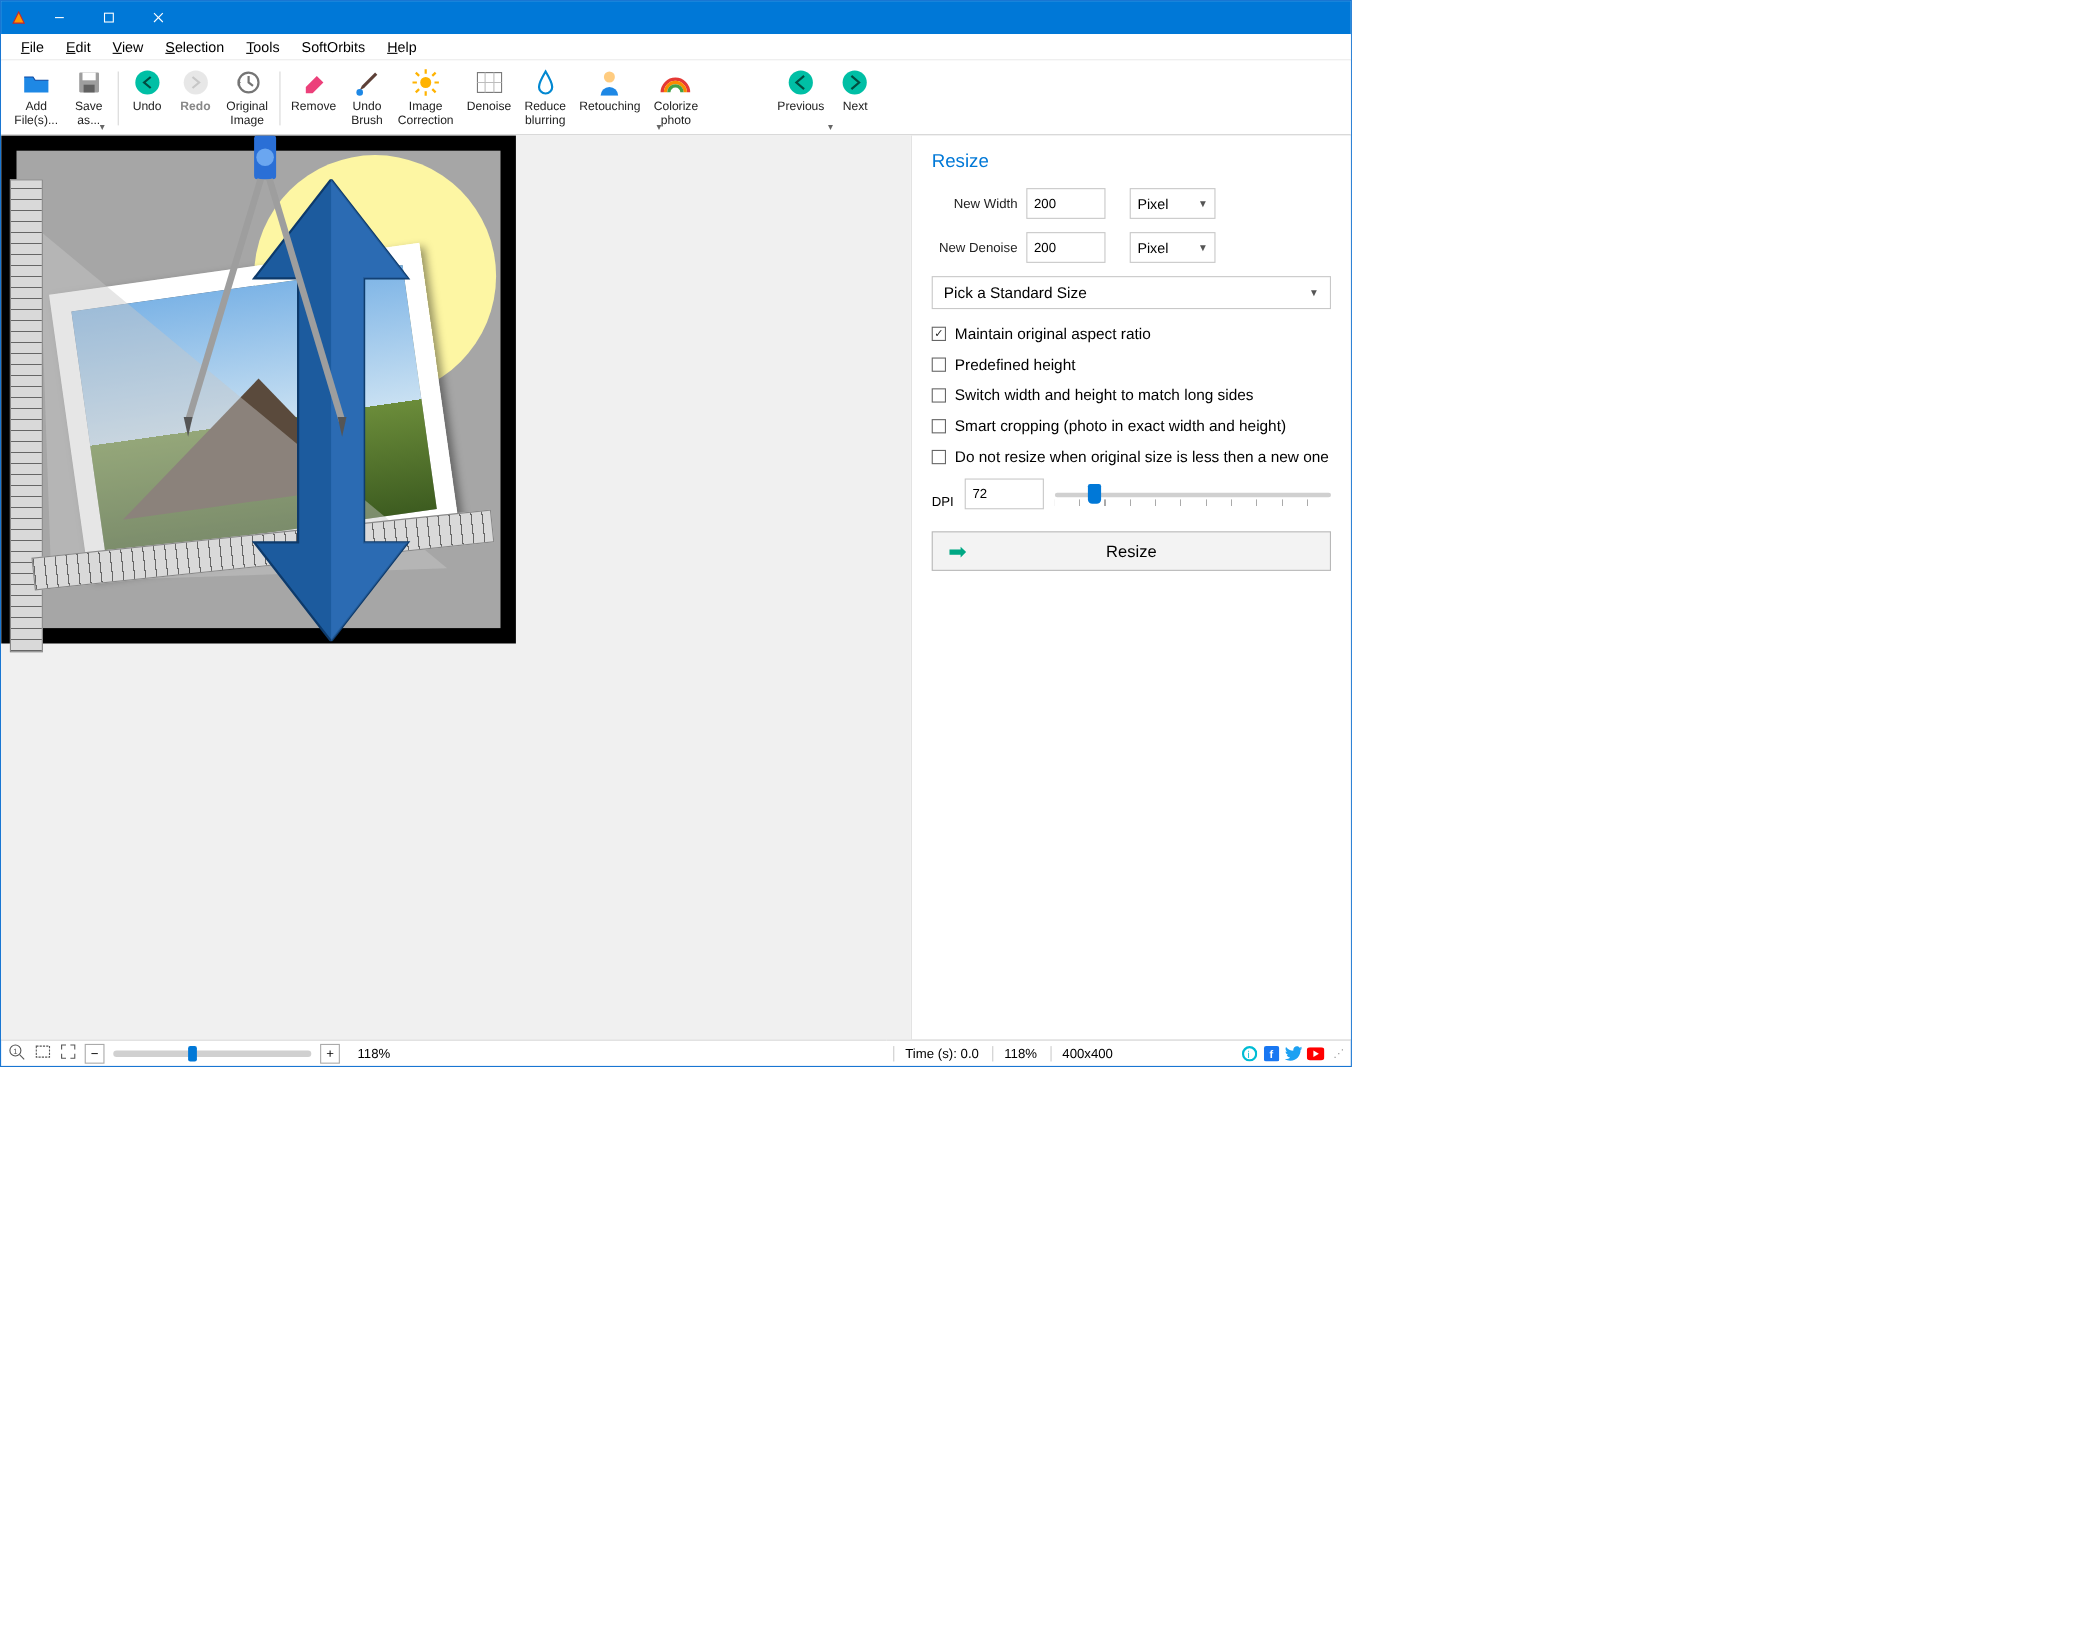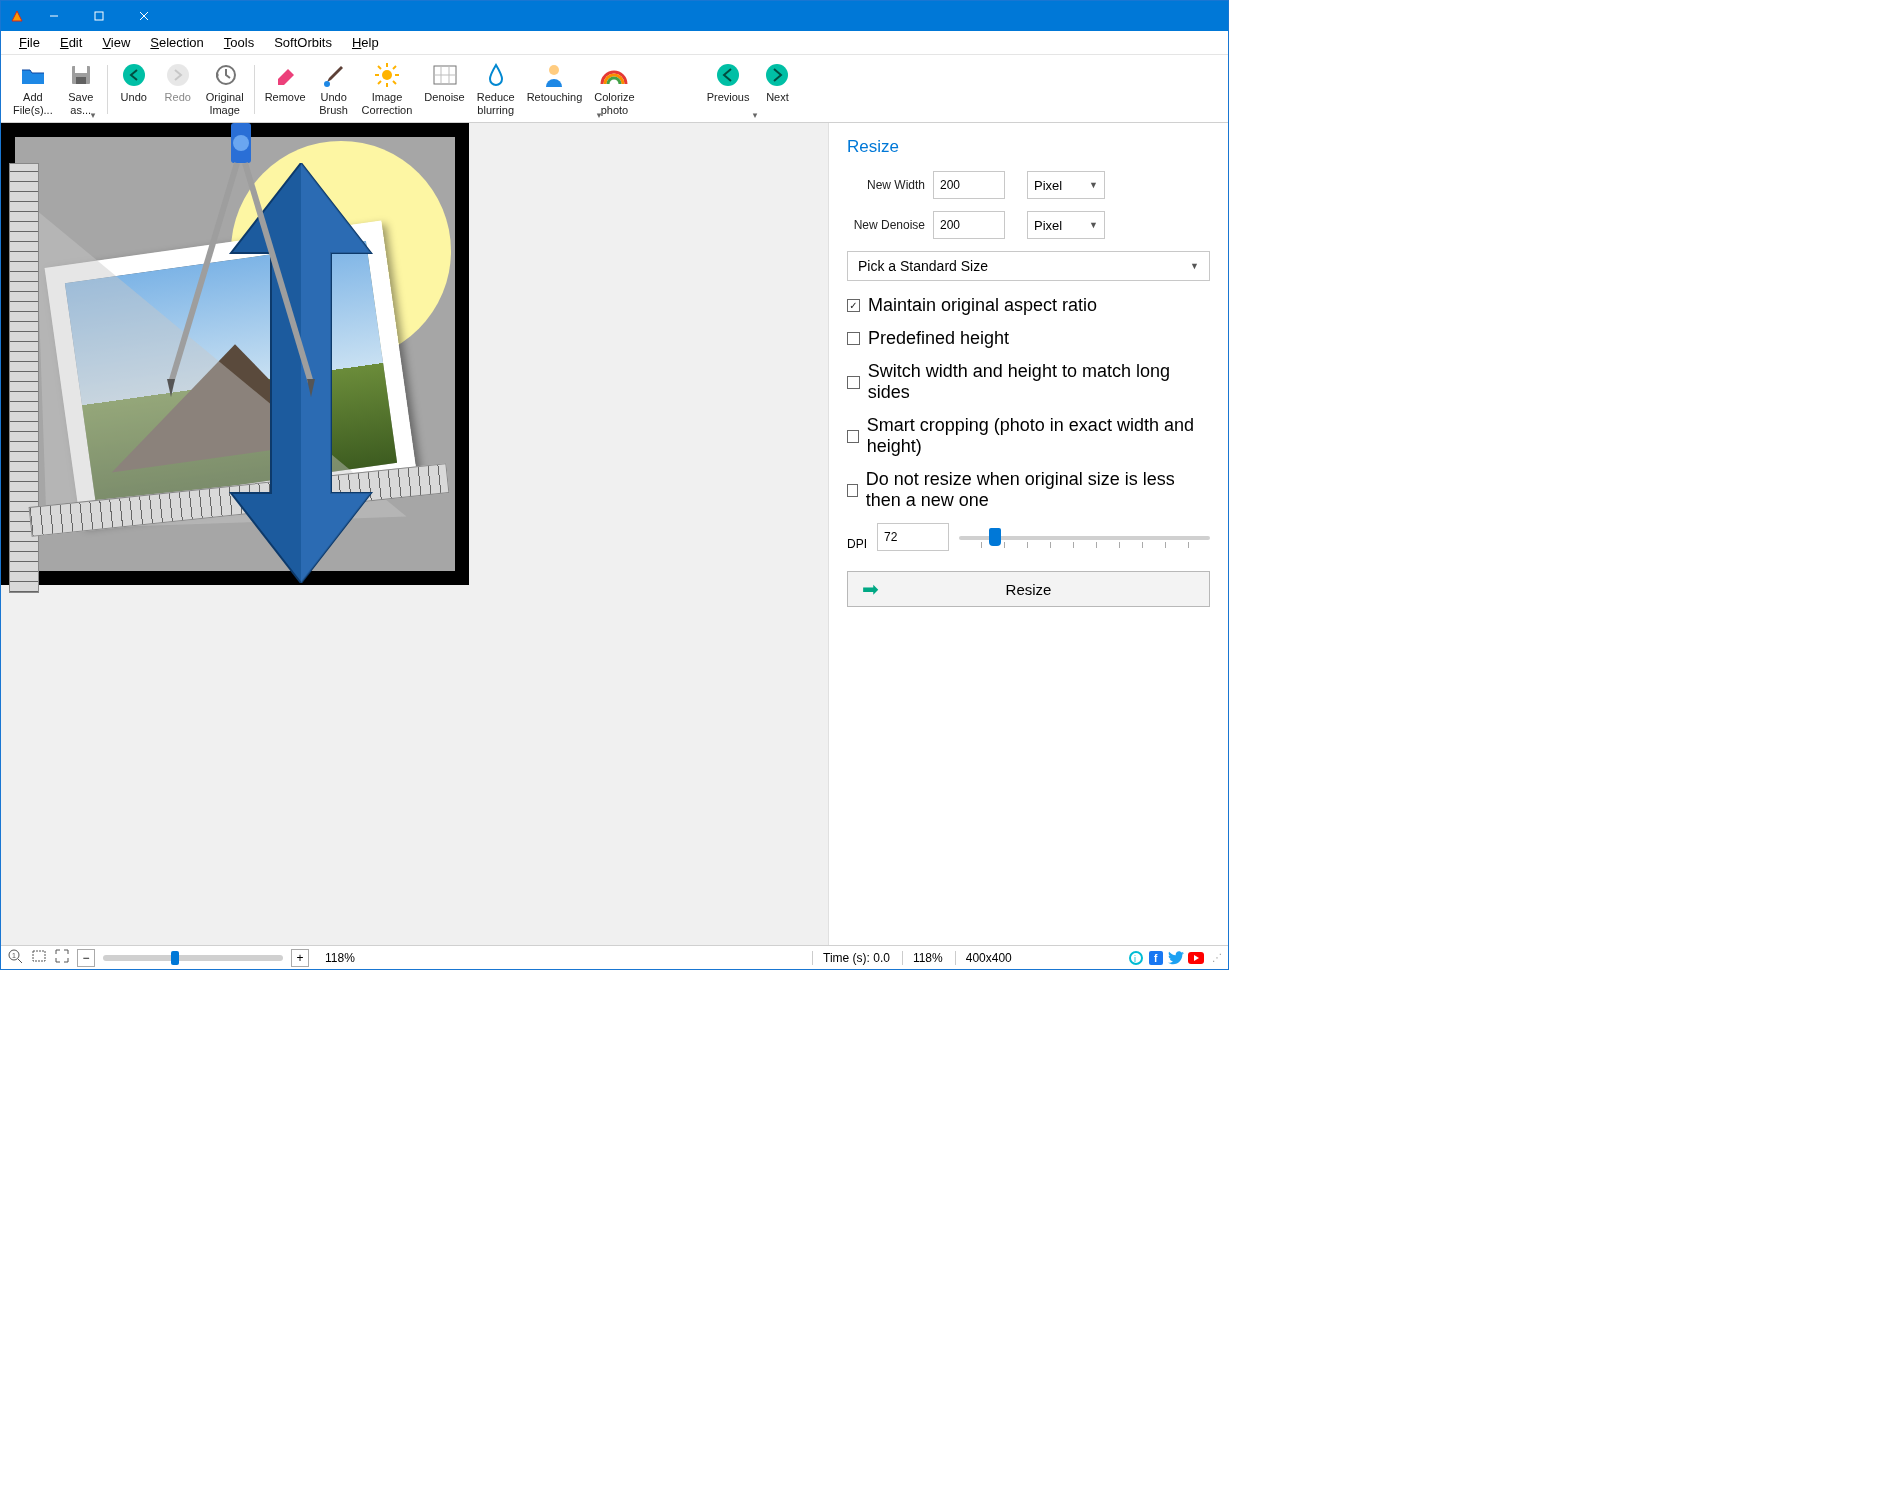--- a/index.html
+++ b/index.html
@@ -19,21 +19,21 @@
 .menubar .menuitem .und { text-decoration: underline; }
 
 
 .toolbar { background: #fff; display:flex; align-items:stretch; border-bottom: 1px solid #d0d0d0; padding: 4px 6px 2px 6px; gap: 0; height: 68px; position:relative;}
 .tbgroup { display:flex; align-items:flex-start; }
 .tbsep { width:1px; background:#d8d8d8; margin: 6px 4px; }
 .tbbtn { display:flex; flex-direction:column; align-items:center; justify-content:flex-start; padding: 2px 6px; min-width: 44px; cursor:default; }
 .tbbtn .ico { width:28px; height:28px; display:flex; align-items:center; justify-content:center; }
 .tbbtn .lbl { font-size: 11px; text-align:center; line-height:1.15; margin-top:2px; color:#222;}
 .tbbtn.disabled .ico svg { opacity:0.35;}
-.tbbtn.disabled .lbl { color:#888;}
+.tbbtn.disabled .lbl { color:#888;font-weight:bold;}
 .tboverflow { position:absolute; bottom:2px; font-size:9px; color:#666; width:8px; text-align:center;}
 
 
 .mainrow { flex:1; display:flex; overflow:hidden; }
 .canvas-area { flex:1; background:#f0f0f0; position:relative; overflow:hidden; }
 .canvas-img { position:absolute; left:0; top:0; width:468px; height:462px; background:#000; }
 .canvas-img .mat { position:absolute; inset:14px; background:#a6a6a6; }
 .canvas-img .yellowblob { position:absolute; right:18px; top:18px; width:220px; height:220px; background:#fdf6a3; border-radius:50%;}
 .canvas-img .photoframe { position:absolute; left:60px; top:120px; width:340px; height:260px; background:linear-gradient(#3a3a3a,#b8b8b8); border:18px solid #fff; transform:rotate(-8deg); box-shadow: 4px 4px 8px rgba(0,0,0,0.4);}
 .canvas-img .photoframe .sky{position:absolute;inset:0;background:linear-gradient(#7db4e6,#c8e0f2 55%,#6b8c3a 55%,#3d5c20);} 
@@ -50,21 +50,21 @@
 .sidepanel { width: 400px; background:#fff; border-left:1px solid #e0e0e0; padding: 14px 18px 10px 18px; overflow:auto;}
 .sidepanel h3 { color:#0078d7; font-weight:400; font-size:17px; margin-bottom:14px;}
 .row { display:flex; align-items:center; margin-bottom:12px; gap:8px; }
 .row .label { width:78px; text-align:right; font-size:12px; color:#222; }
 .enlarge-btn { width:50px; height:38px; border:1px solid #c8c8c8; background:#fff; display:flex; align-items:center; justify-content:center; font-size:20px; font-weight:700; cursor:default;}
 .e2{color:#0078d7;} .e4{color:#e68a00;} .e8{color:#e53935;}
 .numfield{ width:72px; height:28px; border:1px solid #c8c8c8; padding:0 6px; font-size:12px;}
 .unitsel{ width:78px; height:28px; border:1px solid #c8c8c8; padding:0 6px; font-size:13px; display:flex; align-items:center; justify-content:space-between;}
 .unitsel .caret{font-size:9px;color:#555;}
 .widecombo{ height:30px; border:1px solid #c8c8c8; display:flex; align-items:center; justify-content:space-between; padding:0 10px; font-size:14px; margin-bottom:14px;}
-.chkrow{ display:flex; align-items:center; gap:8px; margin-bottom:12px; font-size:18px;}
+.chkrow{ display:flex; align-items:center; gap:8px; margin-bottom:12px; font-size:14px;}
 .chkbox{ width:13px; height:13px; border:1px solid #666; display:inline-flex; align-items:center; justify-content:center; font-size:10px; color:#222;}
 .chkbox.checked::after{content:"✓";}
 .dpirow{ display:flex; align-items:flex-end; gap:10px; margin:6px 0 20px 0;}
 .dpirow .label{font-size:12px;}
 .dpirow .numfield{width:72px;}
 .slider{flex:1; position:relative; height:26px;}
 .slider .track{position:absolute; top:11px; left:0; right:0; height:4px; background:#d0d0d0; border-radius:2px;}
 .slider .thumb{position:absolute; top:3px; left:12%; width:12px; height:18px; background:#0078d7; border-radius:2px 2px 4px 4px;}
 .slider .ticks{position:absolute; top:17px; left:0; right:0; height:6px; background:repeating-linear-gradient(90deg,transparent 0 22px,#aaa 22px 23px);}
 .resizebtn{ height:36px; border:1px solid #b8b8b8; background:#f3f3f3; display:flex; align-items:center; justify-content:center; gap:10px; font-size:15px; position:relative;}

